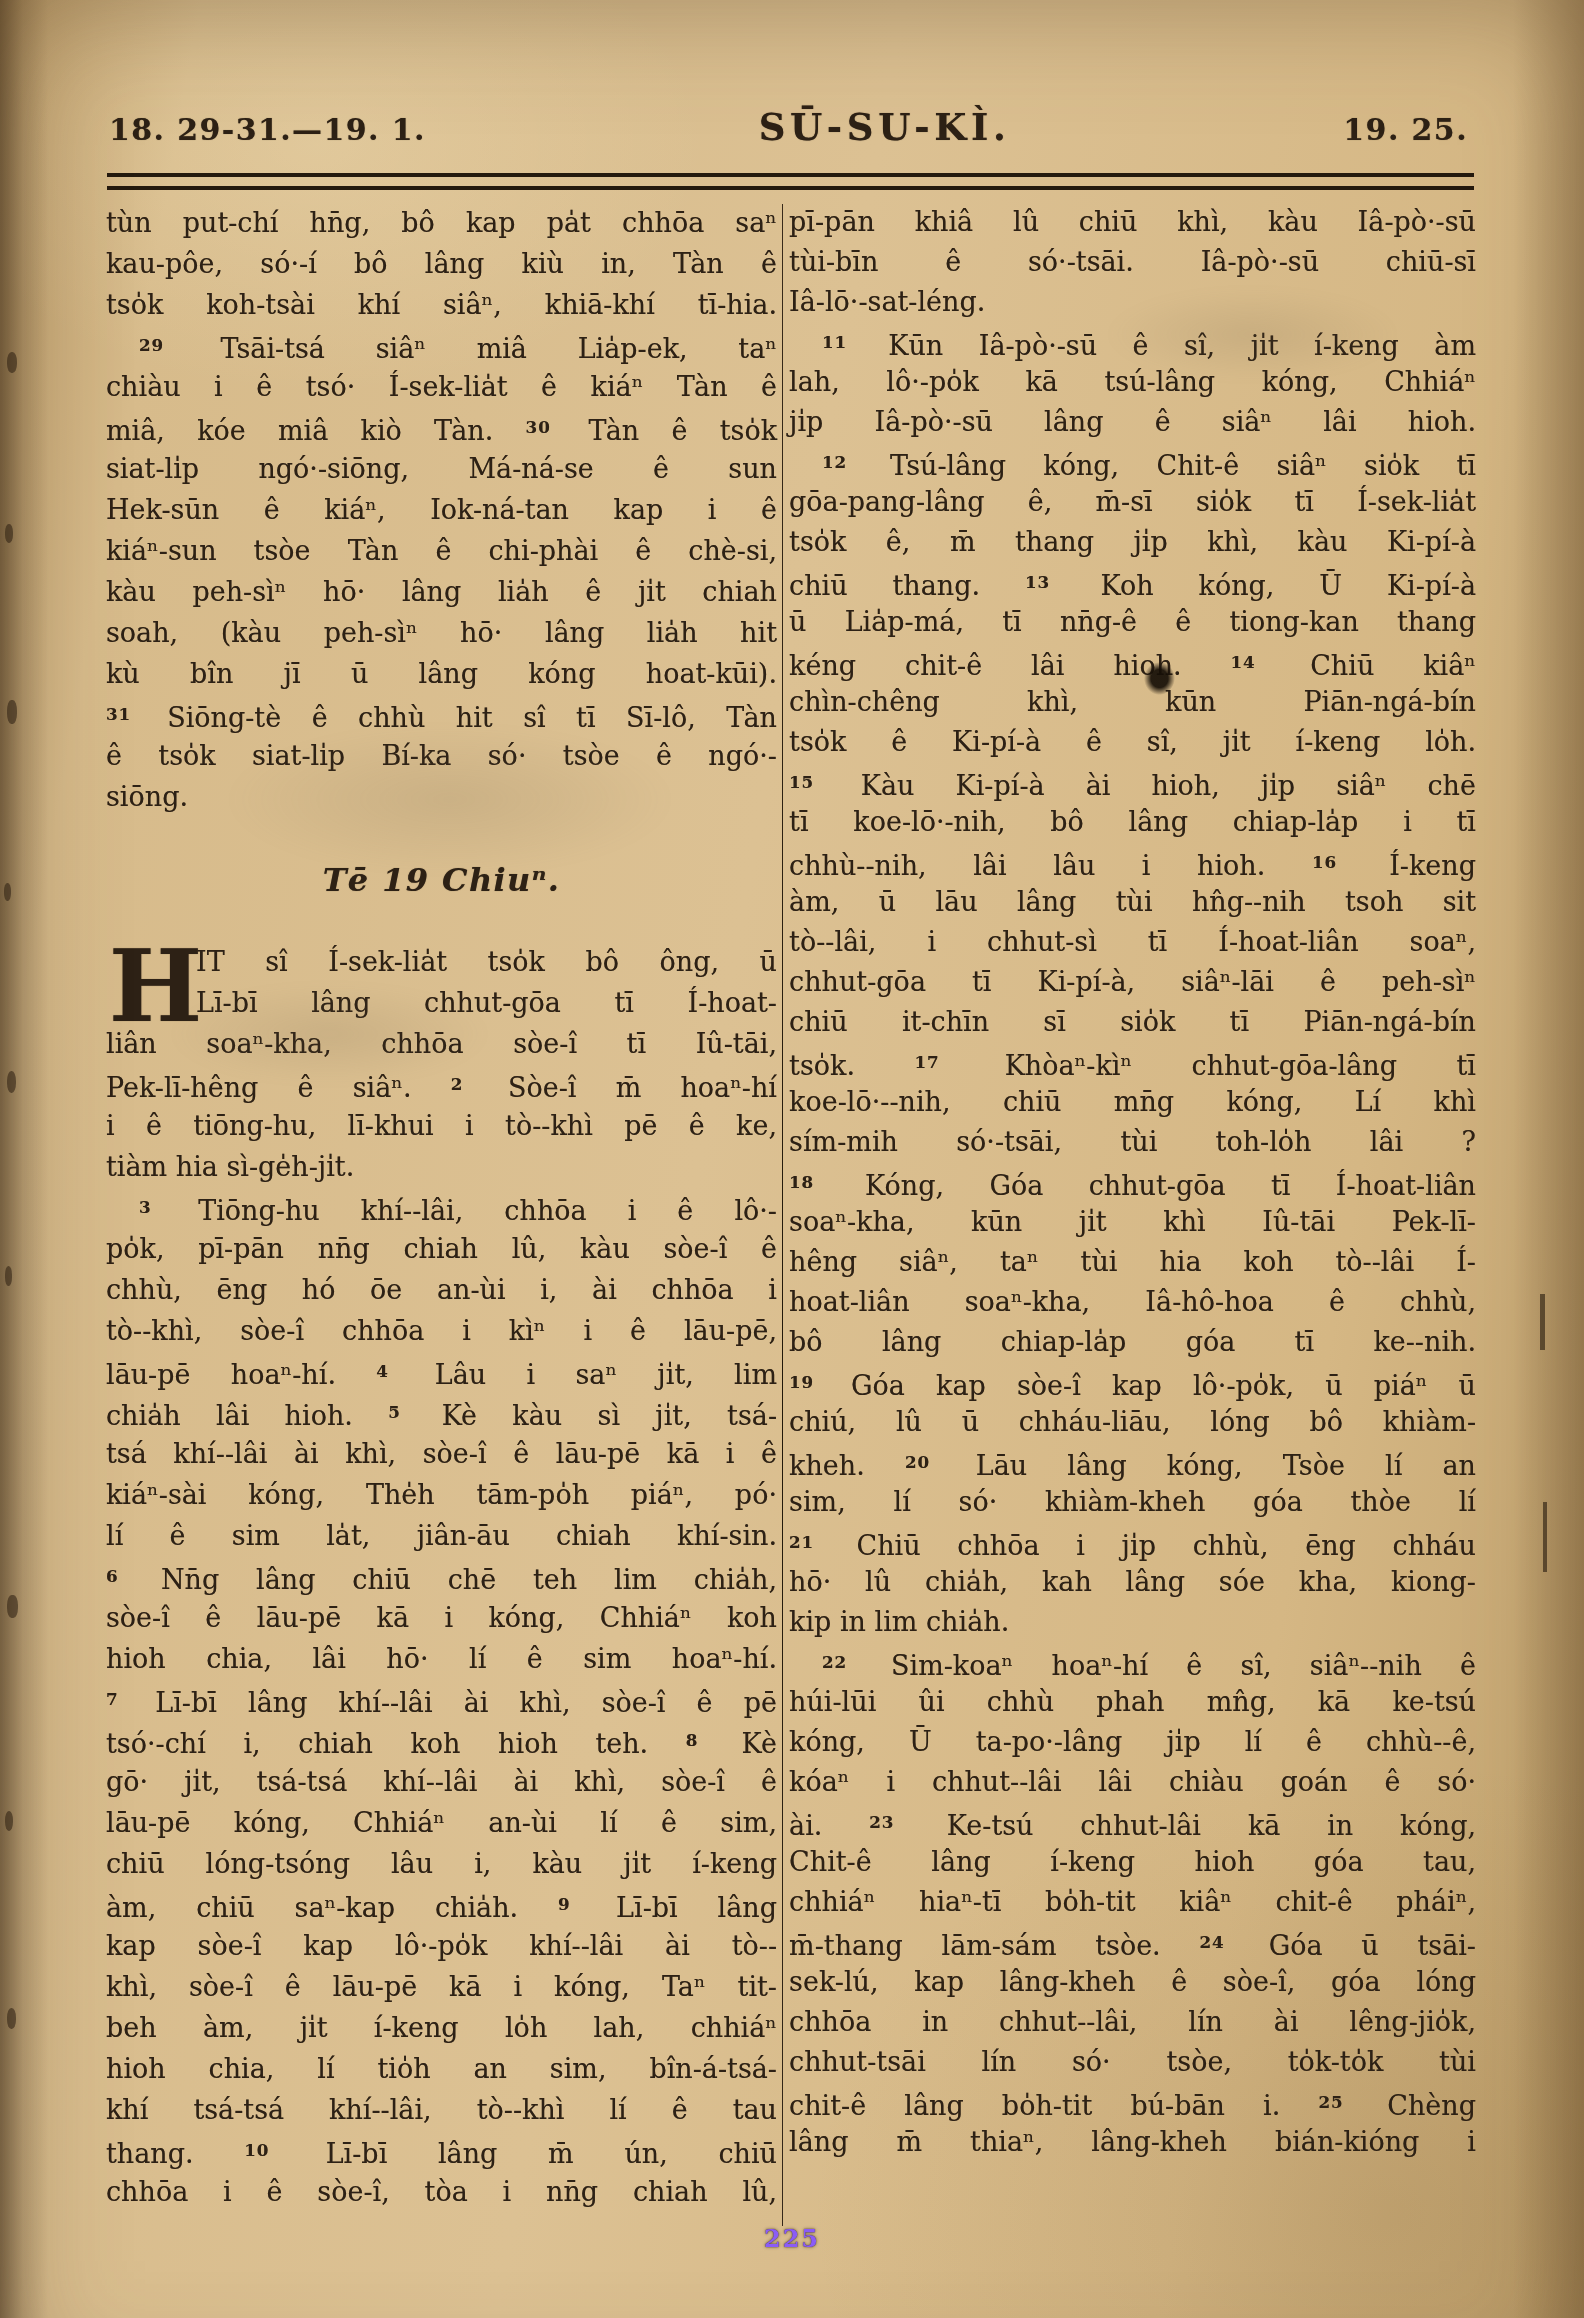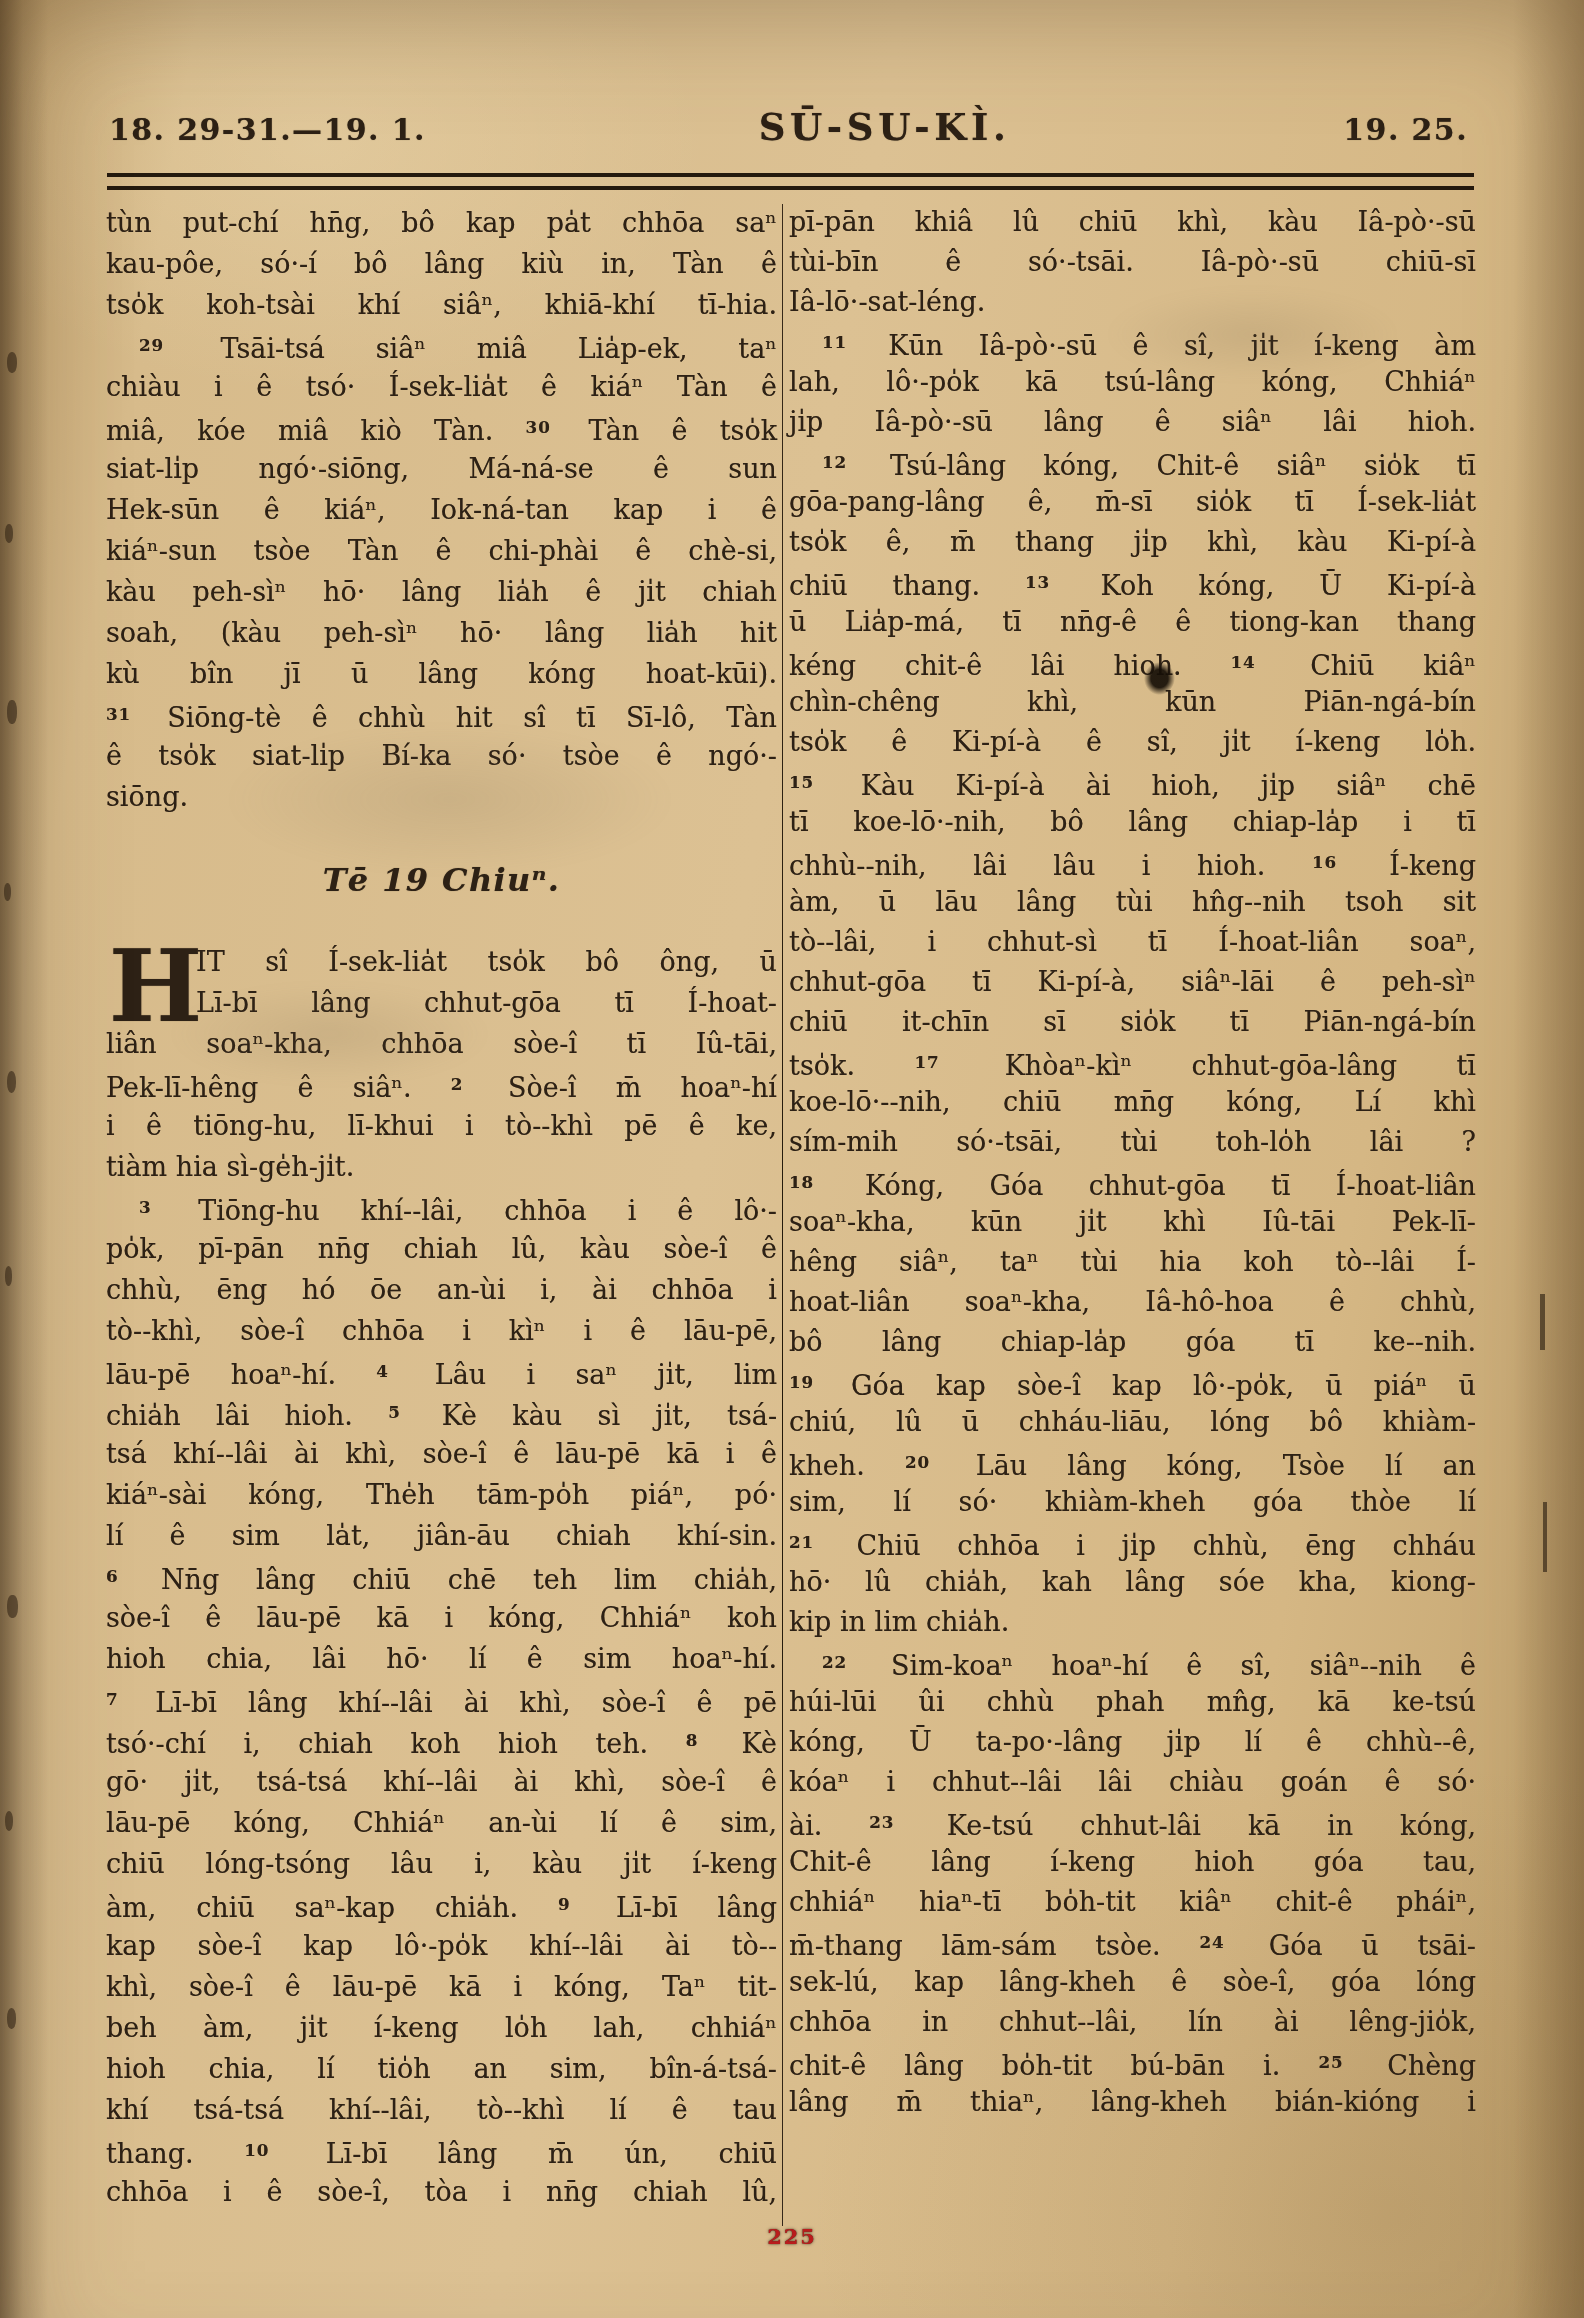--- a/index.html
+++ b/index.html
@@ -50,22 +50,22 @@
   h2.chapter{ text-align:center; font-size:32px; font-weight:700;
     letter-spacing:1.4px; margin:45px 0 42px; line-height:37px;
     text-shadow:0 0 0.9px rgba(40,28,14,.5);font-style:italic; }
 
   .dc-block{ position:relative; }
   .dropcap{ position:absolute; left:2.8px; top:5.6px; font-size:99px; line-height:78px;
     font-weight:700; text-shadow:0 0 0.9px rgba(40,28,14,.5); }
   .dc-lines .line{ padding-left:90px; }
 
   footer{ position:absolute; top:2224px; left:0; width:100%; text-align:center; }
-  .pagenum{ font-size:21px; font-weight:700; letter-spacing:1.9px;
-    color:#b91c1c; text-shadow:0 0 3.2px rgba(35,26,12,.65), 0 0 0.9px rgba(35,26,12,.8); }
+  .pagenum{ font-size:24px; font-weight:700; letter-spacing:1.9px;
+    color:#8b5cf6; text-shadow:0 0 3.2px rgba(35,26,12,.65), 0 0 0.9px rgba(35,26,12,.8); }
 
   
   .ink-blot{ position:absolute; left:1144px; top:662px; width:31px; height:33px;
     background:radial-gradient(closest-side,#150e06 55%, rgba(21,14,6,.55) 75%, transparent);
     border-radius:52% 48% 55% 45%; opacity:.92; }
   .margin-marks i{ position:absolute; display:block; background:rgba(32,22,12,.55);
     border-radius:45%; filter:blur(0.5px); }
   .crease-mark{ position:absolute; background:rgba(30,20,10,.6); filter:blur(0.5px); }
   .smudge{ position:absolute; border-radius:50%; filter:blur(6.5px); opacity:.14;
     background:radial-gradient(closest-side,#6f5f46, transparent); pointer-events:none; }
@@ -189,20 +189,21 @@
         <div class="line indent"><sup class="vn">22</sup> Sim-koaⁿ hoaⁿ-hí ê sî, siâⁿ--nih ê</div>
         <div class="line">húi-lūi ûi chhù phah mn̂g, kā ke-tsú</div>
         <div class="line">kóng, Ū ta-po·-lâng ji̍p lí ê chhù--ê,</div>
         <div class="line">kóaⁿ i chhut--lâi lâi chiàu goán ê só·</div>
         <div class="line">ài. <sup class="vn">23</sup> Ke-tsú chhut-lâi kā in kóng,</div>
         <div class="line">Chit-ê lâng í-keng hioh góa tau,</div>
         <div class="line">chhiáⁿ hiaⁿ-tī bo̍h-tit kiâⁿ chit-ê pháiⁿ,</div>
         <div class="line">m̄-thang lām-sám tsòe. <sup class="vn">24</sup> Góa ū tsāi-</div>
         <div class="line">sek-lú, kap lâng-kheh ê sòe-î, góa lóng</div>
         <div class="line">chhōa in chhut--lâi, lín ài lêng-jio̍k,</div>
+        <div class="line">chhut-tsāi lín só· tsòe, to̍k-to̍k tùi</div>
         <div class="line">chit-ê lâng bo̍h-tit bú-bān i. <sup class="vn">25</sup> Chèng</div>
         <div class="line">lâng m̄ thiaⁿ, lâng-kheh bián-kióng i</div>
       </div>
   </section>
 </main>
 
 <footer>
   <span class="pagenum">225</span>
 </footer>
 

